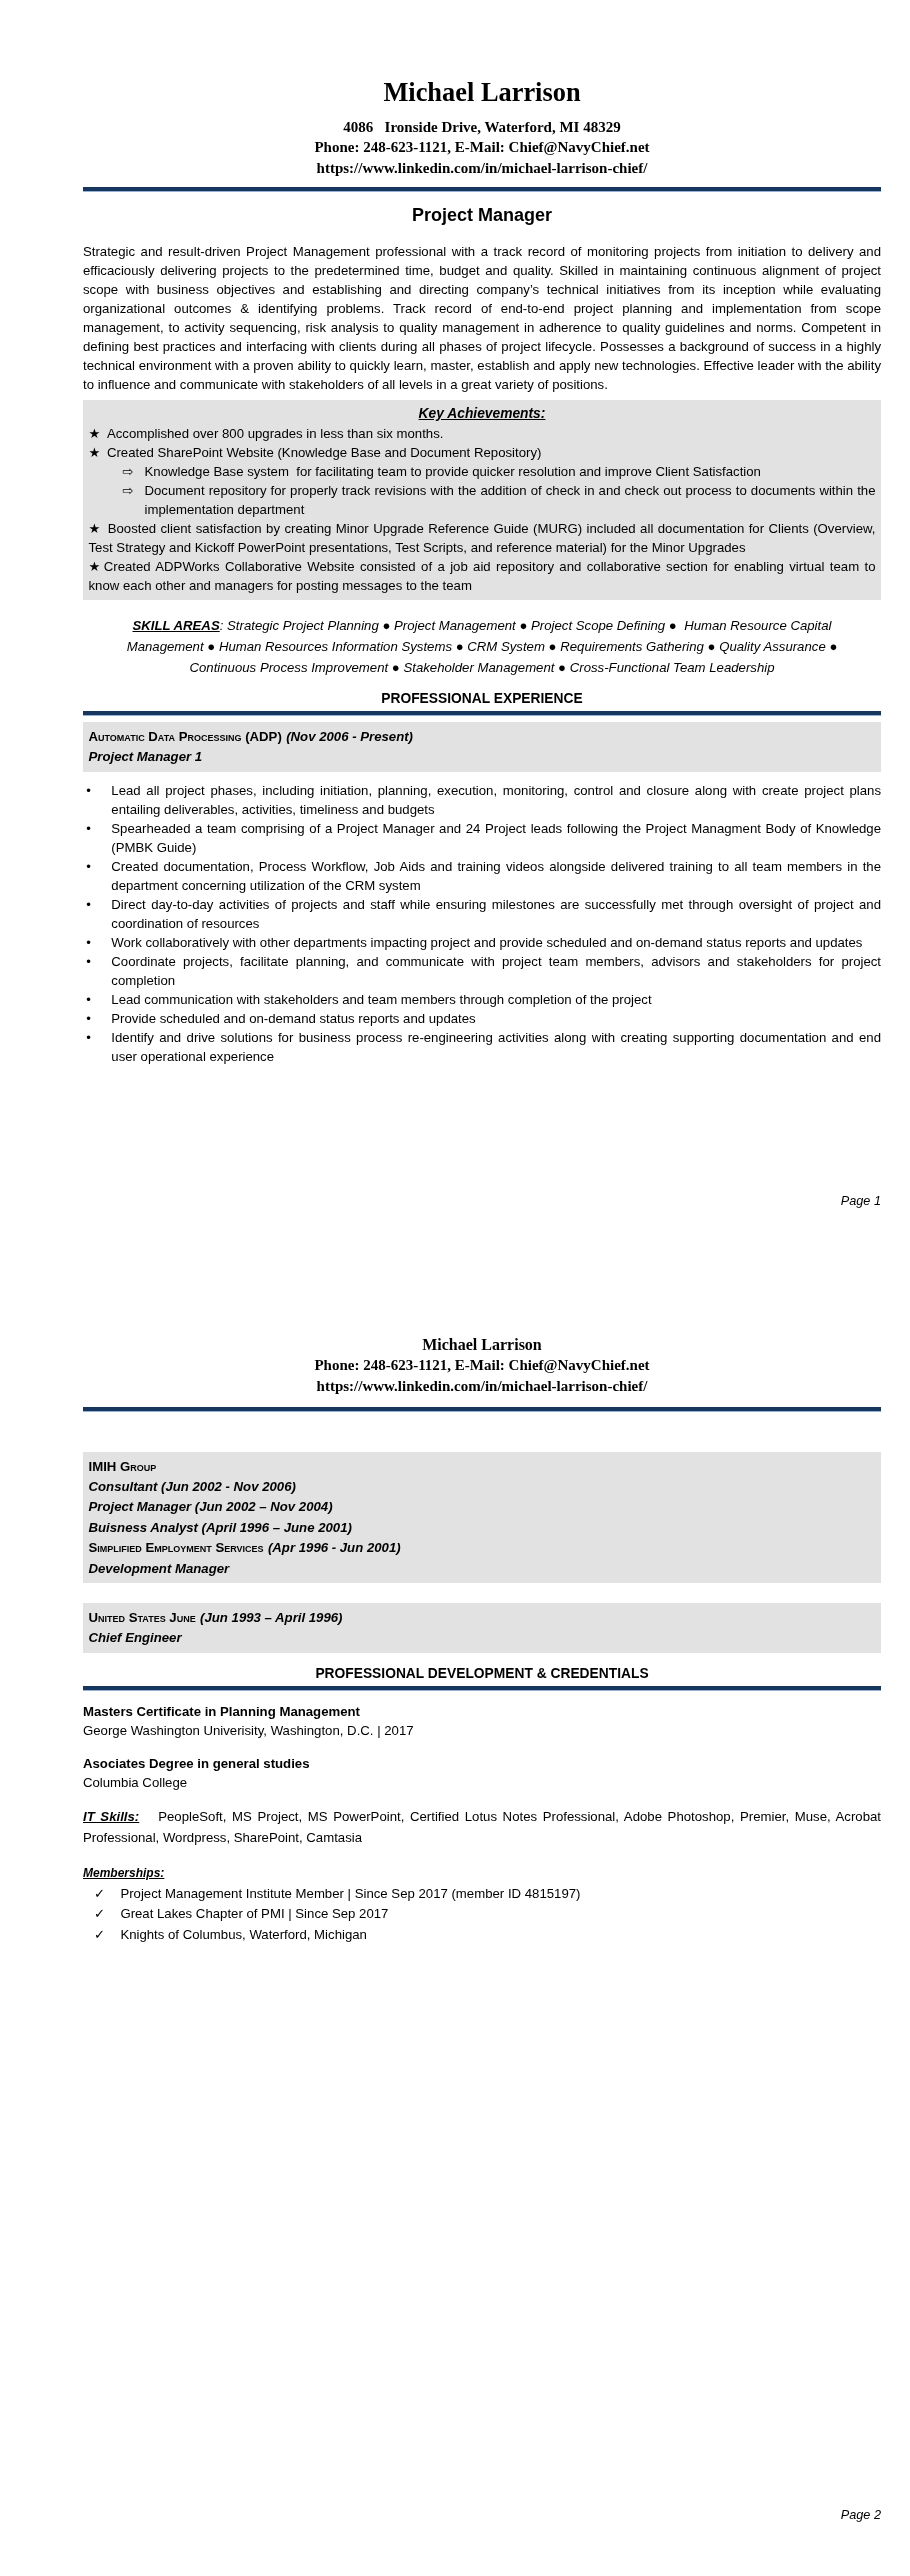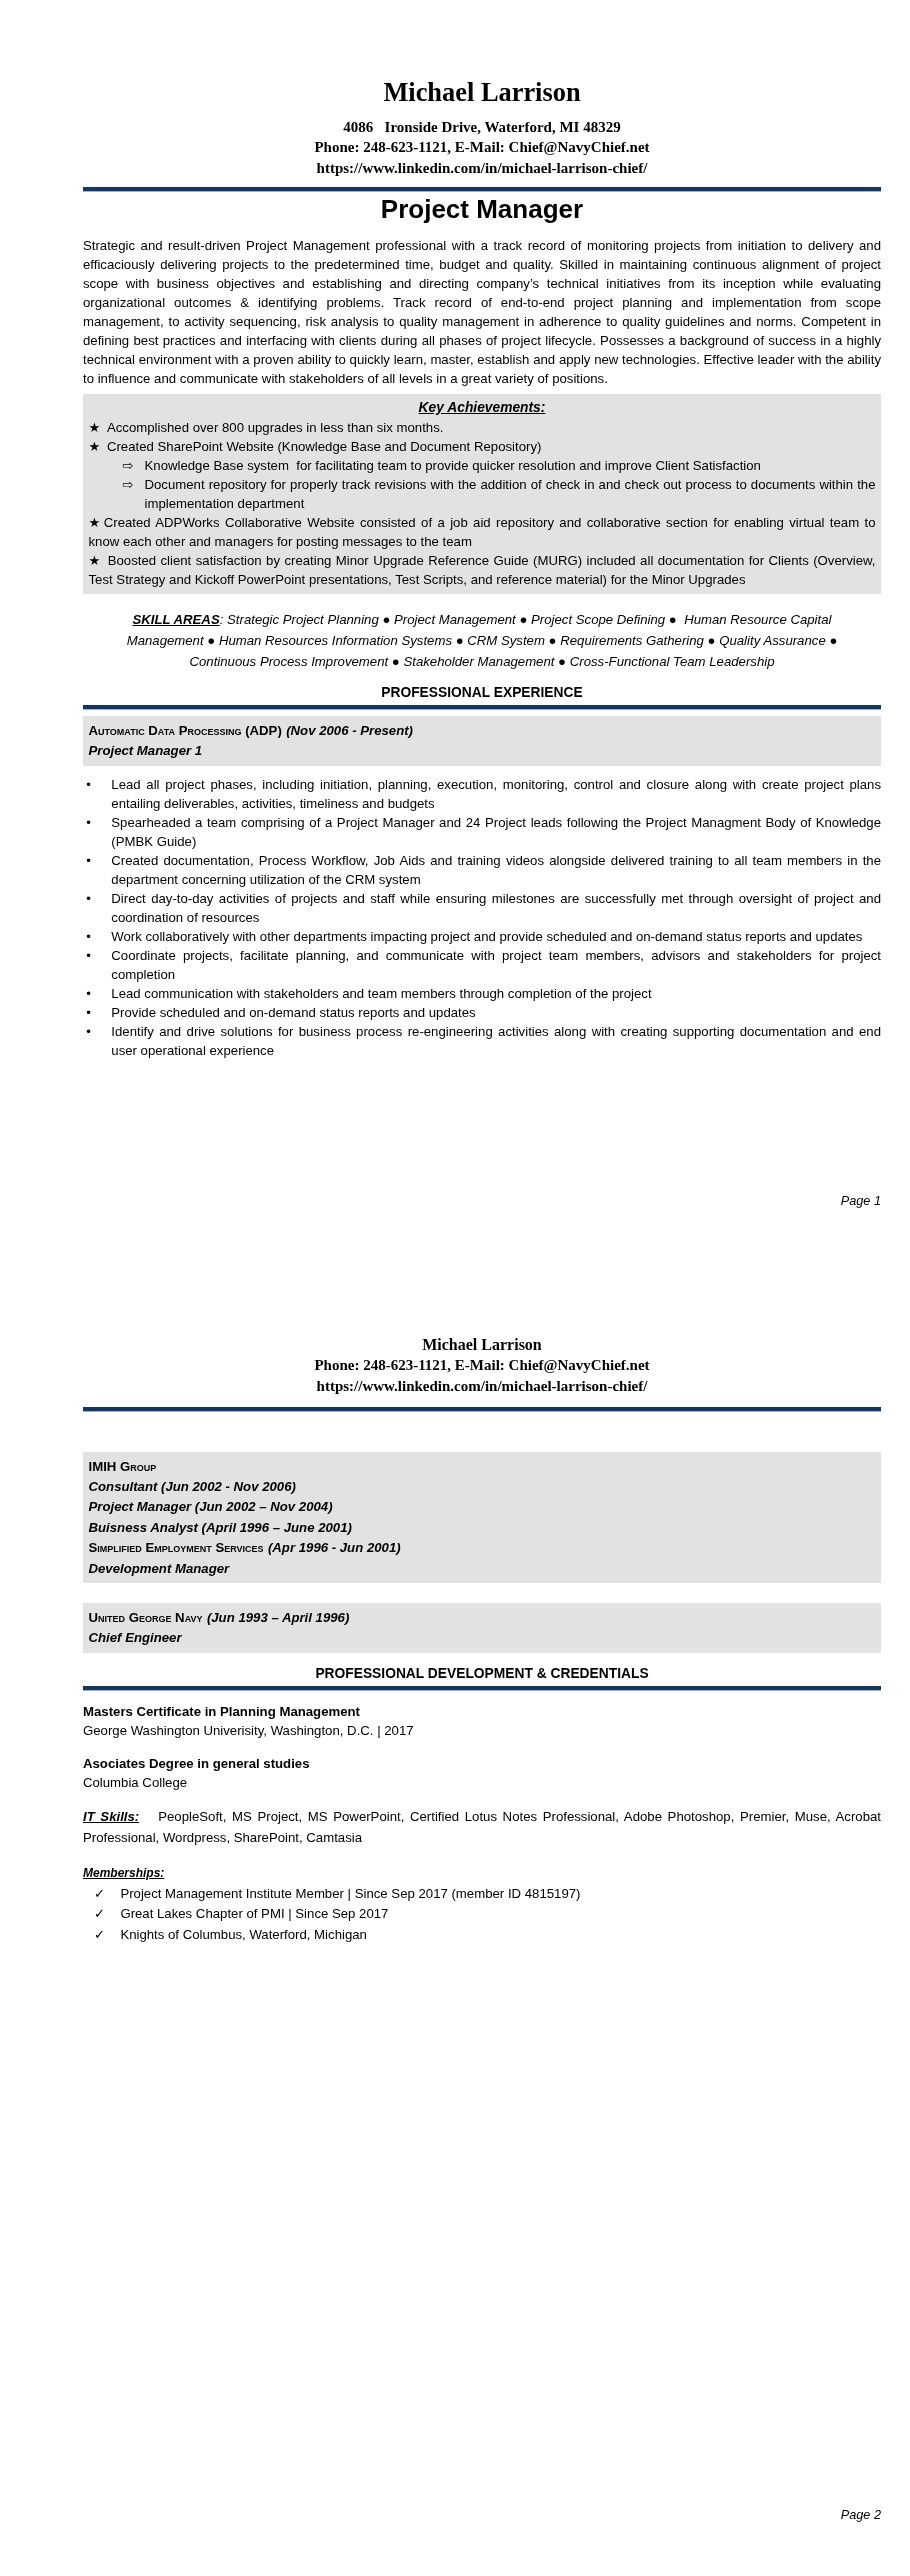--- a/index.html
+++ b/index.html
@@ -32,24 +32,24 @@
   .addr-first { margin-top:10px; }
   .rule {
     height:3.9px;
     background:#17365D;
     border-bottom:1.7px solid #95B3D7;
   }
   .rule-h1 { margin-top:8.8px; }
 
   
   .doc-title {
-    margin:6px 0 0 0;
-    text-align:center;
-    font-weight:bold;
-    font-size:26px;
+    margin:12px 0 0 0;
+    text-align:center;
+    font-weight:bold;
+    font-size:18px;
     line-height:23px;
   }
   .summary {
     margin:15.4px 0 0 0;
     text-align:justify;
     line-height:19px;
   }
   .grayblock { background:#E2E2E2; padding:4.4px 5.5px; }
   .ach-block { margin-top:5.5px; }
   .ach-head {
@@ -151,22 +151,22 @@
         <p class="ach-item"><span class="star">★</span><span>Accomplished over 800 upgrades in less than six months.</span></p>
         <p class="ach-item"><span class="star">★</span><span>Created SharePoint Website (Knowledge Base and Document Repository)</span></p>
         <div class="sub">
             <span class="arrow">⇨</span>
             <span class="txt">Knowledge Base system  for facilitating team to provide quicker resolution and improve Client Satisfaction</span>
           </div>
         <div class="sub">
             <span class="arrow">⇨</span>
             <span class="txt">Document repository for properly track revisions with the addition of check in and check out process to documents within the implementation department</span>
           </div>
+        <p class="ach-item"><span class="star">★</span><span>Boosted client satisfaction by creating Minor Upgrade Reference Guide (MURG) included all documentation for Clients (Overview, Test Strategy and Kickoff PowerPoint presentations, Test Scripts, and reference material) for the Minor Upgrades</span></p>
         <p class="ach-item"><span class="star tight">★</span><span>Created ADPWorks Collaborative Website consisted of a job aid repository and collaborative section for enabling virtual team to know each other and managers for posting messages to the team</span></p>
-        <p class="ach-item"><span class="star">★</span><span>Boosted client satisfaction by creating Minor Upgrade Reference Guide (MURG) included all documentation for Clients (Overview, Test Strategy and Kickoff PowerPoint presentations, Test Scripts, and reference material) for the Minor Upgrades</span></p>
       </div>
 
       <p class="skills"><span class="skills-label u">SKILL AREAS</span><span>: Strategic Project Planning ● Project Management ● Project Scope Defining ●  Human Resource Capital Management ● Human Resources Information Systems ● CRM System ● Requirements Gathering ● Quality Assurance ● Continuous Process Improvement ● Stakeholder Management ● Cross-Functional Team Leadership</span></p>
 
       <h3 class="sec-head">PROFESSIONAL EXPERIENCE</h3>
       <div class="rule rule-sec"></div>
 
       <div class="grayblock xp-head">
         <div><span class="sc">Automatic Data Processing (ADP)</span><span class="dates">(Nov 2006 - Present)</span></div>
         <div class="role">Project Manager 1</div>
@@ -226,21 +226,21 @@
       <div class="grayblock hist-block">
         <div class="sc">IMIH Group</div>
         <div class="role">Consultant (Jun 2002 - Nov 2006)</div>
         <div class="role">Project Manager (Jun 2002 – Nov 2004)</div>
         <div class="role">Buisness Analyst (April 1996 – June 2001)</div>
         <div><span class="sc">Simplified Employment Services</span><span class="dates">(Apr 1996 - Jun 2001)</span></div>
         <div class="role">Development Manager</div>
       </div>
 
       <div class="grayblock hist-block2">
-        <div><span class="sc">United George Navy</span><span class="dates">(Jun 1993 – April 1996)</span></div>
+        <div><span class="sc">United States June</span><span class="dates">(Jun 1993 – April 1996)</span></div>
         <div class="role">Chief Engineer</div>
       </div>
 
       <h3 class="sec-head">PROFESSIONAL DEVELOPMENT &amp; CREDENTIALS</h3>
       <div class="rule rule-sec"></div>
 
       <p class="deg">Masters Certificate in Planning Management</p>
       <p class="school">George Washington Univerisity, Washington, D.C. | 2017</p>
 
       <p class="deg deg-2">Asociates Degree in general studies</p>

